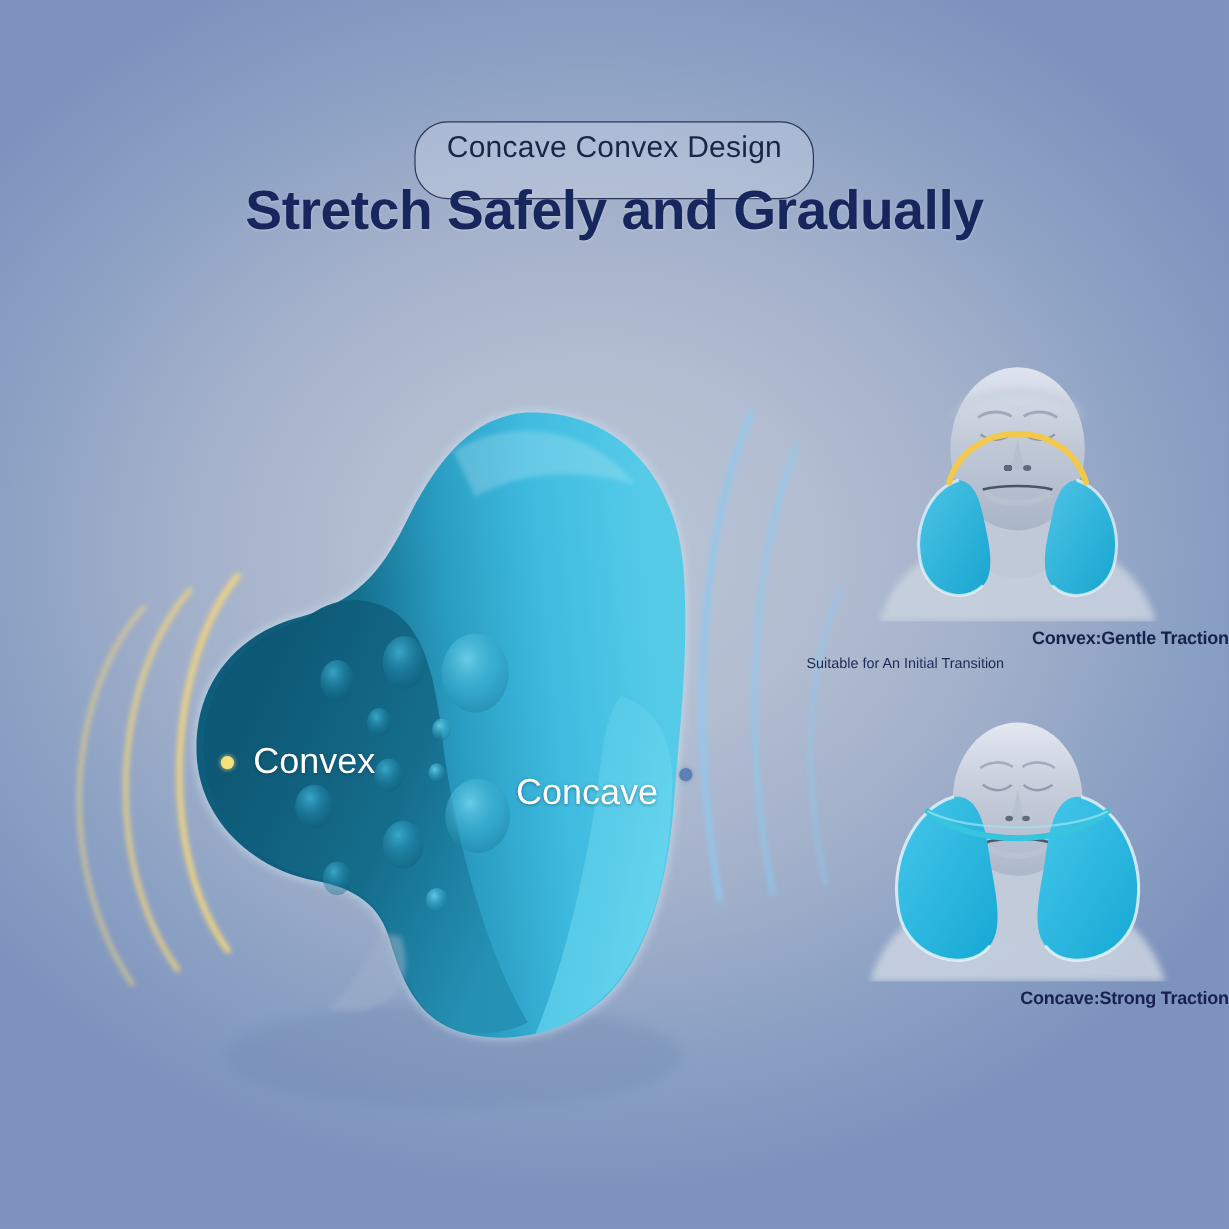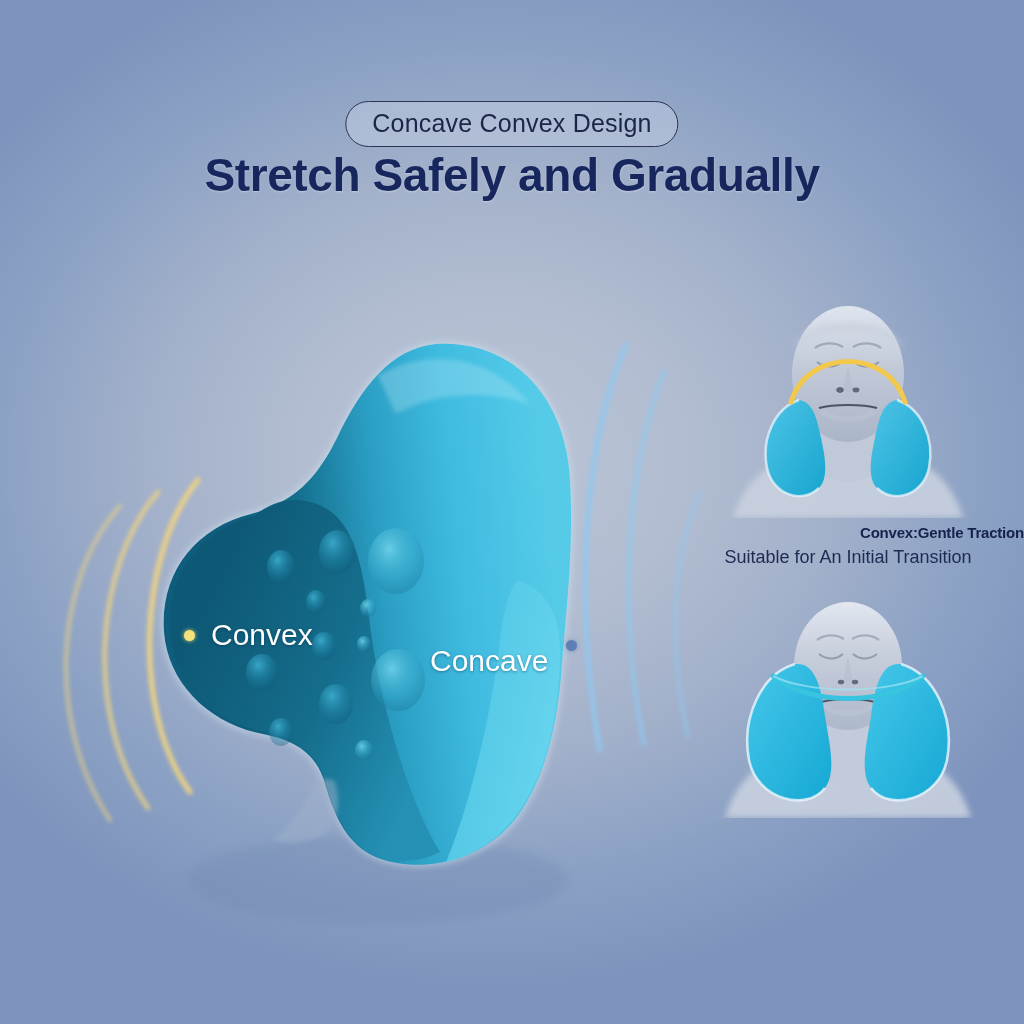--- a/index.html
+++ b/index.html
@@ -21,21 +21,21 @@
         #8ba1c4 78%,
         #7d93bd 100%);
   }
 
   
   .badge {
     position: absolute;
     left: 50%;
     transform: translateX(-50%);
     top: 101px;
-    padding: 7px 26px 8px 26px;
+    padding: 7px 26px 27px 26px;
     border: 1.6px solid #2a3558;
     border-radius: 28px;
     background: rgba(200,210,228,0.45);
     color: #1b2547;
     font-size: 25px;
     letter-spacing: .2px;
     white-space: nowrap;
   }
   .headline {
     position: absolute;
@@ -73,23 +73,23 @@
   }
   .cap-title {
     text-align: right;
     color: #16224b;
     font-size: 15px;
     font-weight: bold;
     margin-top: 6px;
     letter-spacing: -.2px;
   }
   .cap-sub {
-    text-align: center;
+    text-align: left;
     color: #1d2a52;
-    font-size: 18px;
+    font-size: 12px;
     line-height: 1.28;
     margin-top: 5px;
   }
 
   
   .pill-label {
     position: absolute;
     color: #ffffff;
     font-size: 30px;
     text-shadow: 0 1px 3px rgba(0,40,70,0.45);
@@ -357,16 +357,17 @@
                    C 236,210 186,222 168,198
                    C 156,182 164,152 168,126
                    C 172,96 178,72 198,74 Z" fill="url(#pil2)"></path>
           <path d="M92,74 C 58,84 38,128 46,170 C 54,210 104,222 122,198" stroke="#eaf6fc" stroke-width="2.6" fill="none" opacity="0.8"></path>
           <path d="M198,74 C 232,84 252,128 244,170 C 236,210 186,222 168,198" stroke="#eaf6fc" stroke-width="2.6" fill="none" opacity="0.8"></path>
 
           <path d="M70,86 C 104,116 186,116 220,86" stroke="#36c4de" stroke-width="5" fill="none" stroke-linecap="round"></path>
           <path d="M70,86 C 104,104 186,104 220,86" stroke="#9fe4f2" stroke-width="2" fill="none" opacity="0.7"></path>
         </svg>
       </div>
+      <div class="cap-title">Concave:Strong Traction</div>
     </div>
 
   </div>
 </div>
 
 </body></html>

